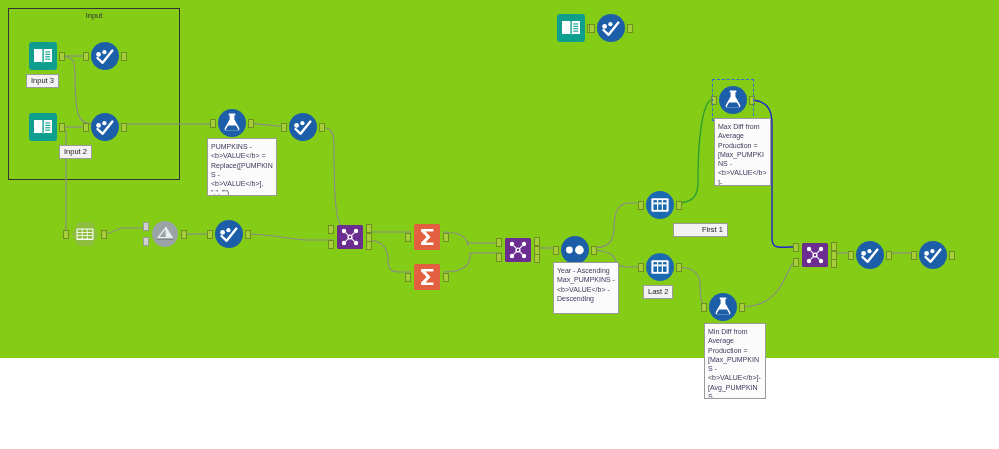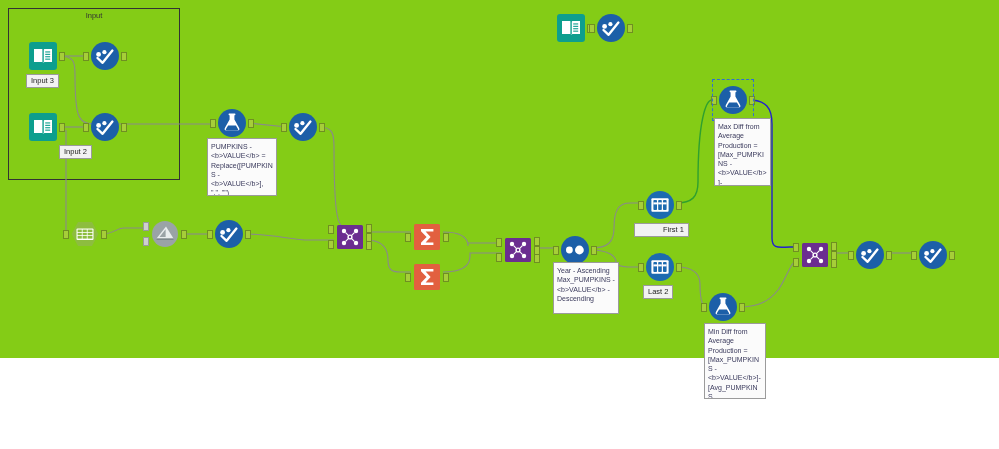--- a/index.html
+++ b/index.html
@@ -295,21 +295,21 @@
           </g>
           <g fill="#fff">
             <rect x="8.4" y="12.4" width="3.6" height="2"></rect>
             <rect x="13.2" y="12.4" width="3.6" height="2"></rect>
             <rect x="18" y="12.4" width="3.6" height="2"></rect>
           </g>
         </svg>
         <span class="anchor in" style="top: 10.5px;"></span>
         <span class="anchor out" style="top: 10.5px;"></span>
       </div>
-      <div class="nlabel" style="left: 634px; top: 223px; padding-left: 28px;">First 1</div>
+      <div class="nlabel" style="left: 673px; top: 223px; padding-left: 28px;">First 1</div>
       <div class="node" style="left: 645px; top: 252px;">
         <svg class="glyph" viewBox="0 0 30 30" xmlns="http://www.w3.org/2000/svg">
           <circle cx="15" cy="15" r="14" fill="#1c6bb0"></circle>
           <rect x="6.4" y="8.2" width="17.2" height="13.6" rx="1" fill="#fff"></rect>
           <g fill="#1c6bb0">
             <rect x="8.4" y="10" width="3.6" height="10" rx="0.8"></rect>
             <rect x="13.2" y="10" width="3.6" height="10" rx="0.8"></rect>
             <rect x="18" y="10" width="3.6" height="10" rx="0.8"></rect>
           </g>
           <g fill="#fff">

